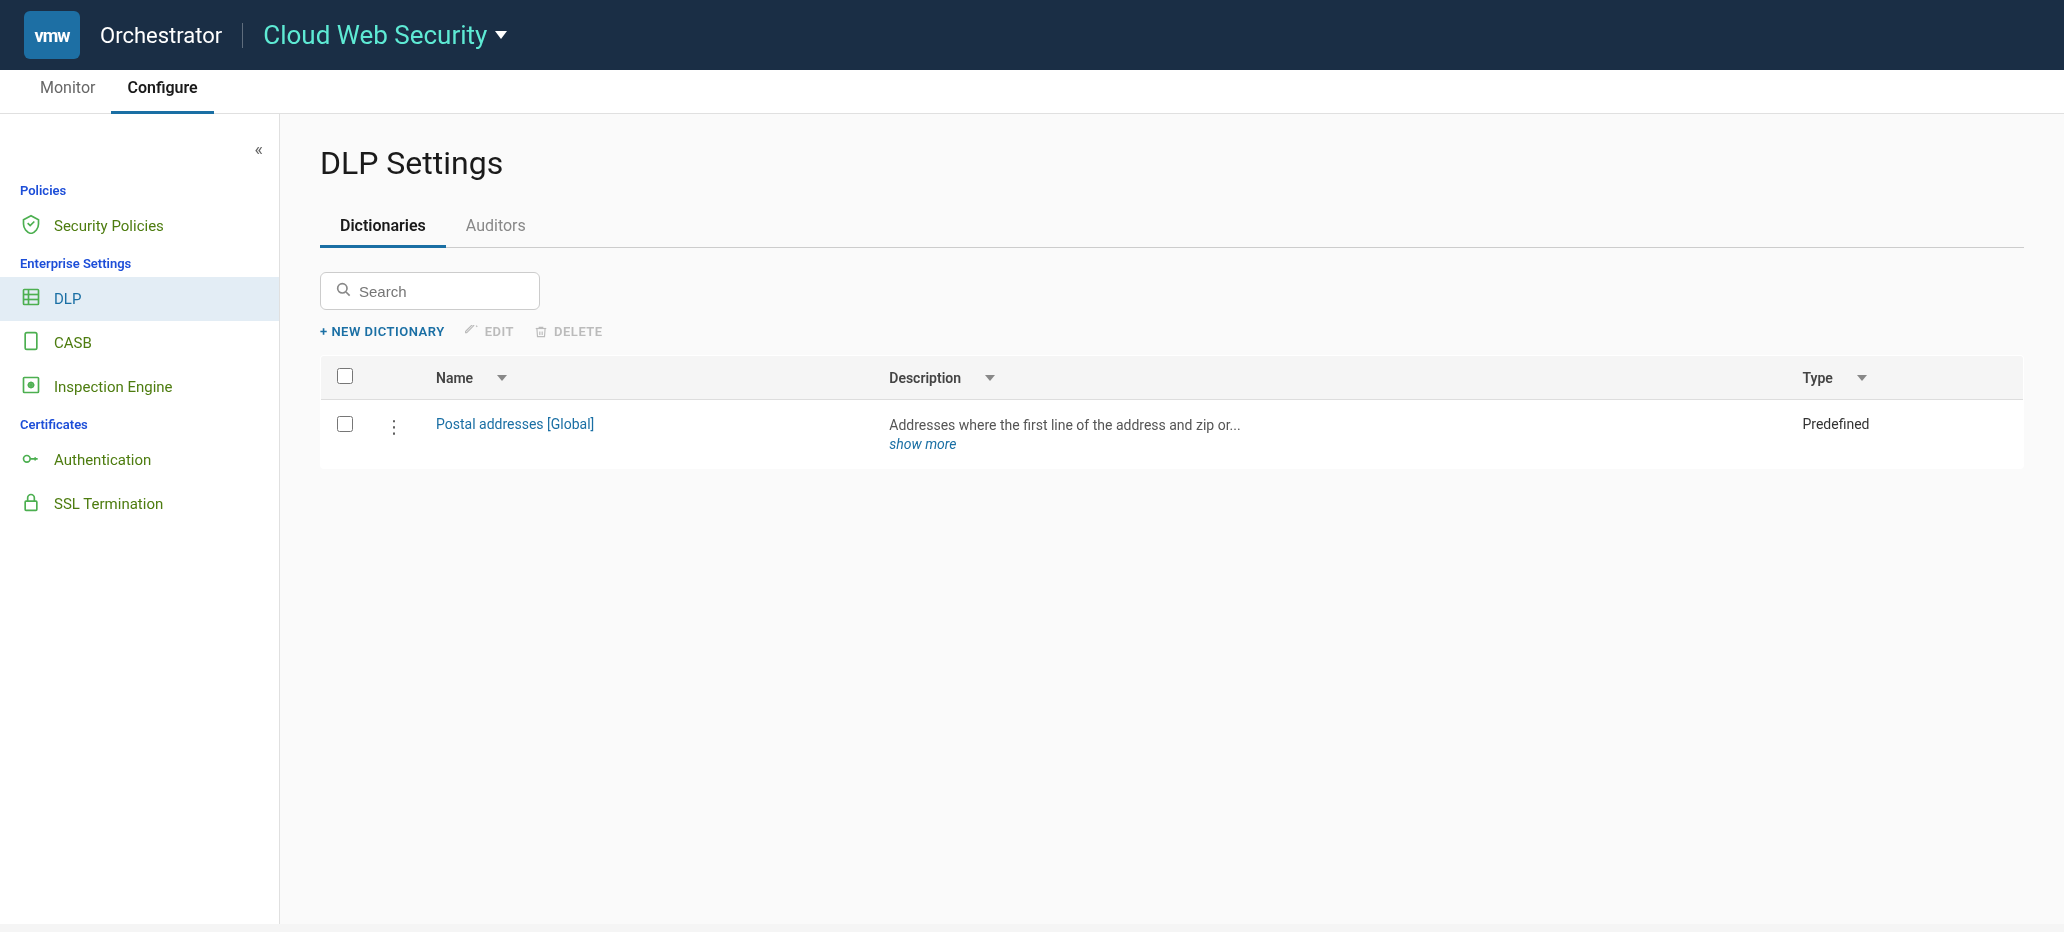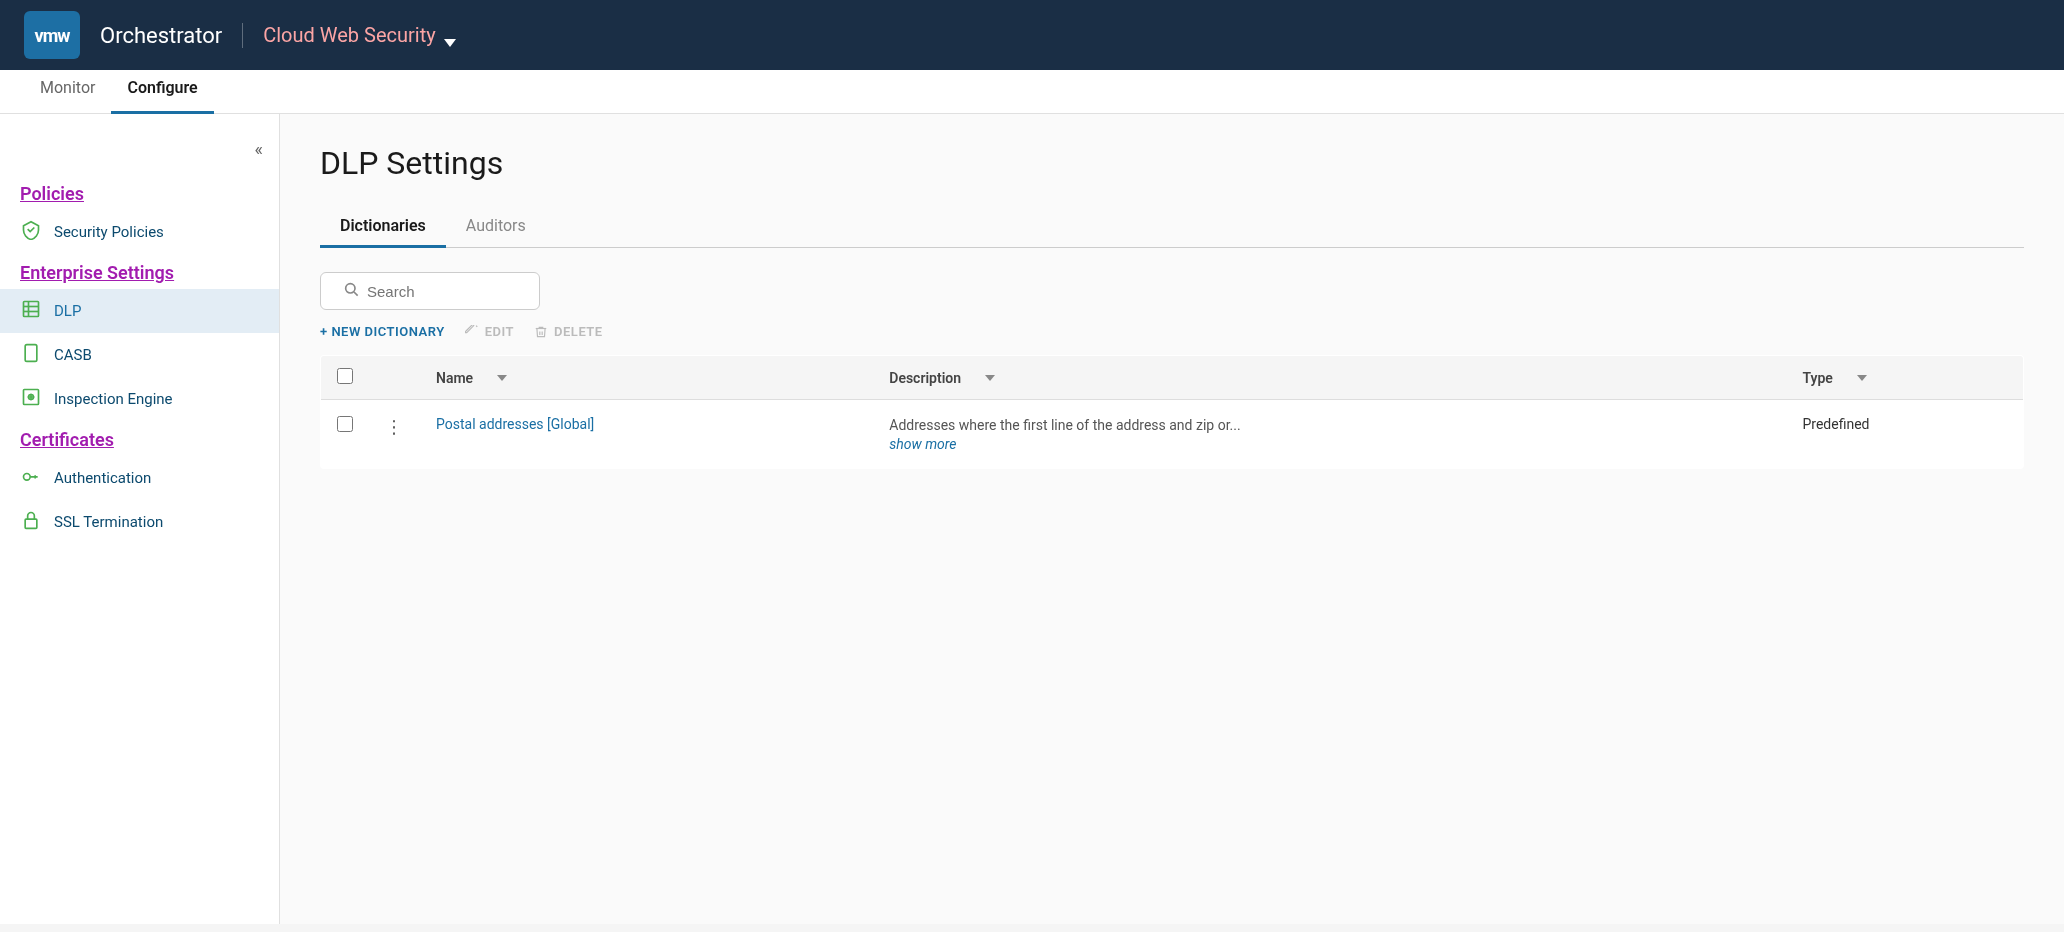--- a/index.html
+++ b/index.html
@@ -28,25 +28,25 @@
       letter-spacing: -1px;
     }
     .app-title {
       color: white;
       font-size: 22px;
       font-weight: 400;
       padding-right: 20px;
       border-right: 1px solid rgba(255,255,255,0.3);
     }
     .cloud-web-security {
-      color: #fca5a5;
-      font-size: 20px;
+      color: #5eead4;
+      font-size: 26px;
       font-weight: 400;
       display: flex;
-      align-items: flex-end;
+      align-items: center;
       gap: 8px;
       cursor: pointer;
     }
     .chevron-down {
       width: 0; height: 0;
       border-left: 6px solid transparent;
       border-right: 6px solid transparent;
       border-top: 8px solid white;
     }
 
@@ -92,34 +92,33 @@
       display: flex;
       justify-content: flex-end;
       padding: 8px 16px 16px;
     }
     .collapse-btn {
       cursor: pointer;
       color: #666;
       font-size: 18px;
     }
     .sidebar-section-label {
-      font-size: 18px;
+      font-size: 13px;
       font-weight: 600;
-      color: #a21caf;
+      color: #1d4ed8;
       padding: 8px 20px 6px;
       text-transform: none;
-      text-decoration: underline;
     }
     .sidebar-item {
       display: flex;
       align-items: center;
       padding: 10px 20px;
       cursor: pointer;
       font-size: 15px;
-      color: #0c4a6e;
+      color: #4d7c0f;
       gap: 12px;
     }
     .sidebar-item.active {
       background: #e3edf5;
       color: #1a6fa4;
     }
     .sidebar-icon {
       font-size: 17px;
       width: 22px;
       text-align: center;
@@ -161,21 +160,21 @@
       font-weight: 600;
       border-bottom: 3px solid #1a6fa4;
     }
 
     
     .search-bar {
       display: flex;
       align-items: center;
       border: 1px solid #ccc;
       border-radius: 6px;
-      padding: 8px 22px;
+      padding: 8px 14px;
       width: 220px;
       background: white;
       margin-bottom: 14px;
       gap: 8px;
     }
     .search-icon-svg {
       color: #888;
       font-size: 15px;
     }
     .search-input {

